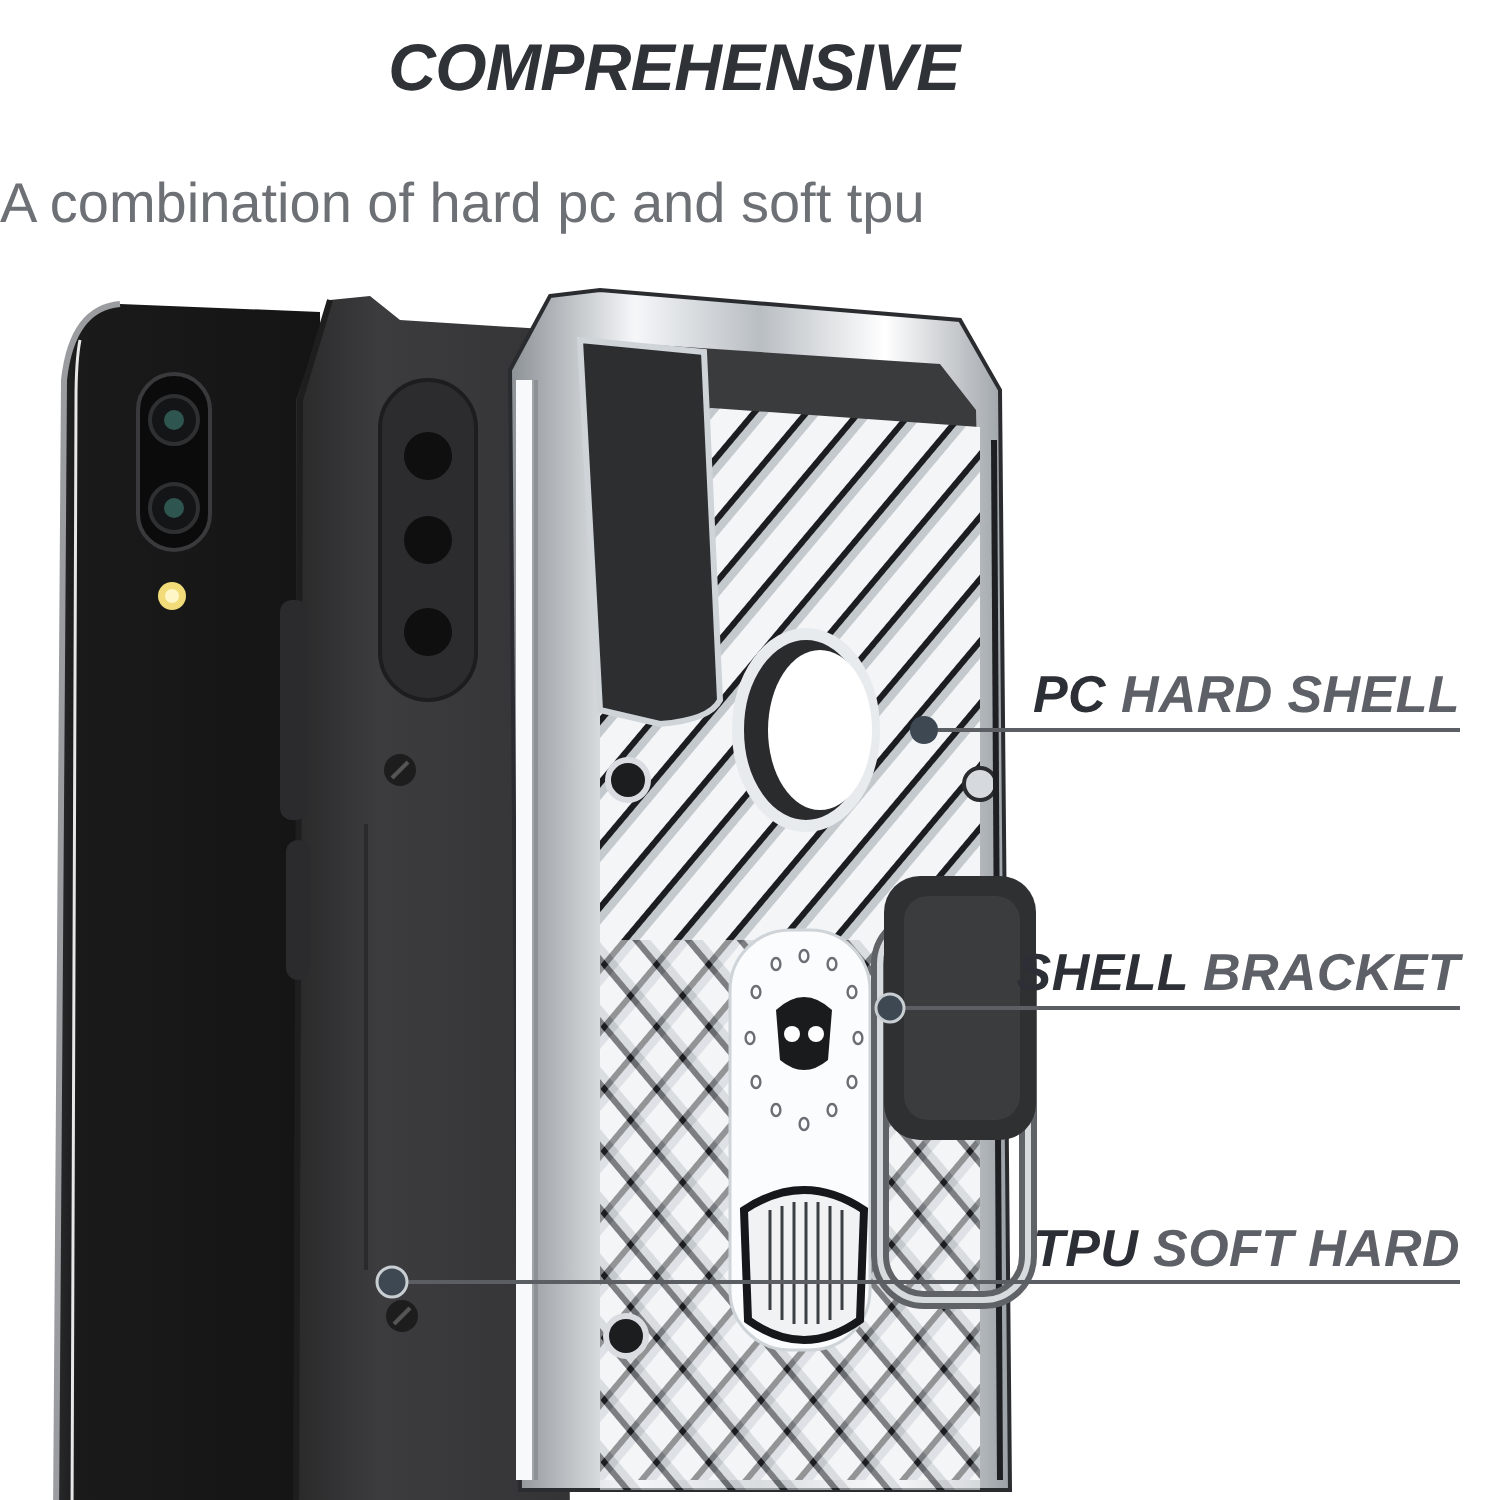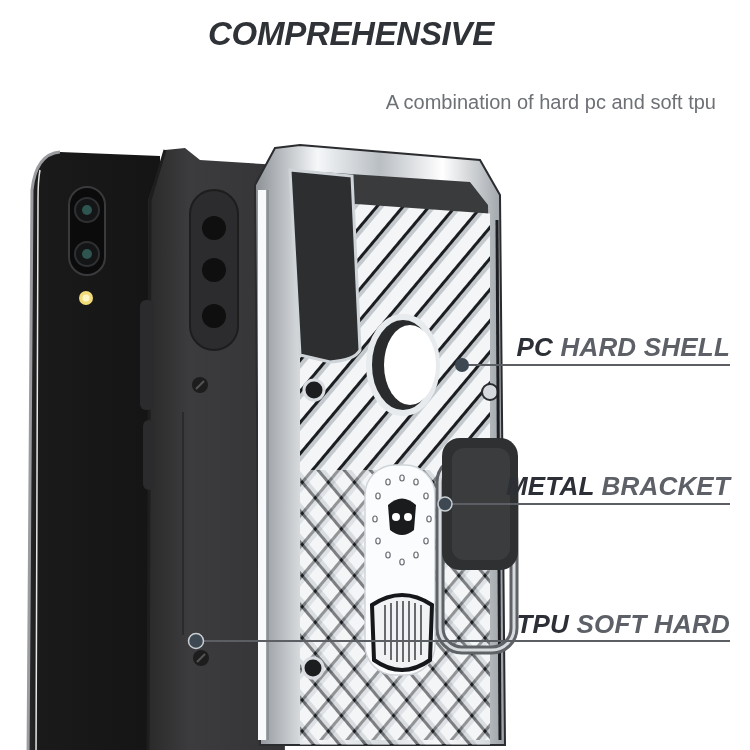--- a/index.html
+++ b/index.html
@@ -3,25 +3,24 @@
 <meta charset="utf-8">
 <style>
   * { box-sizing: border-box; margin: 0; padding: 0; }
   html, body { width: 750px; height: 750px; background: #ffffff; overflow: hidden; }
   body { position: relative; font-family: "Liberation Sans", "DejaVu Sans", sans-serif; }
 
   .headline {
     position: absolute; left: 0; top: 16px; width: 674px; text-align: center;
     color: #2f3338; font-weight: 700; font-style: italic; font-size: 33px; line-height: 36px;
     letter-spacing: -0.3px;
-    margin-left: 14px;
   }
   .subline {
-    position: absolute; left: 0; top: 90px; width: 716px; text-align: right;
-    color: #6d7176; font-size: 20px; line-height: 24px;
+    position: absolute; left: 0; top: 90px; width: 716px; text-align: left;
+    color: #6d7176; font-size: 28px; line-height: 24px;
   }
 
   .scene { position: absolute; left: 0; top: 0; width: 750px; height: 750px; }
 
   .callout-label {
     position: absolute; right: 20px; font-weight: 700; font-style: italic;
     font-size: 26px; letter-spacing: 0.2px; white-space: nowrap;
   }
   .callout-label .strong { color: #2c3036; }
   .callout-label .soft { color: #5d6167; }
@@ -171,19 +170,19 @@
 
   <line x1="196" y1="641" x2="730" y2="641" stroke="#5b5f64" stroke-width="2"></line>
   <circle cx="196" cy="641" r="7.5" fill="#3d4852" stroke="#c9ced3" stroke-width="1.5"></circle>
 </svg>
 
 <div class="callout-label" style="top:332px;">
   <span class="strong">PC</span>
   <span class="soft">HARD SHELL</span>
 </div>
 <div class="callout-label" style="top:471px;">
-  <span class="strong">METAL</span>
+  <span class="strong">SHELL</span>
   <span class="soft">BRACKET</span>
 </div>
 <div class="callout-label" style="top:609px;">
   <span class="strong">TPU</span>
   <span class="soft">SOFT HARD</span>
 </div>
 
 </body></html>

